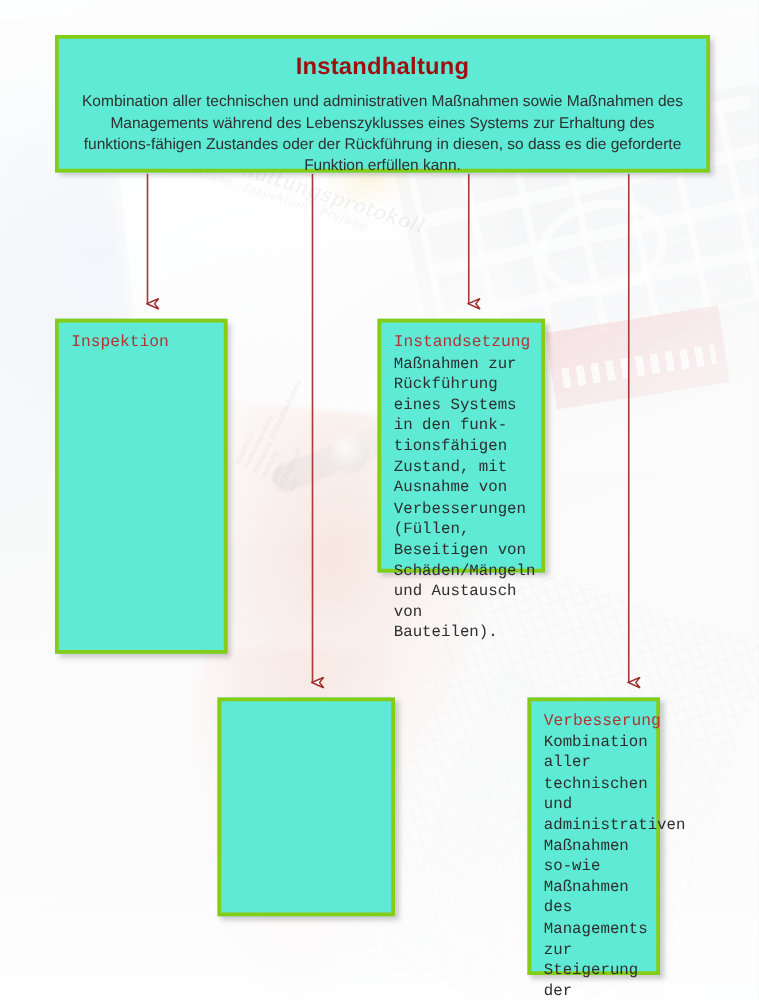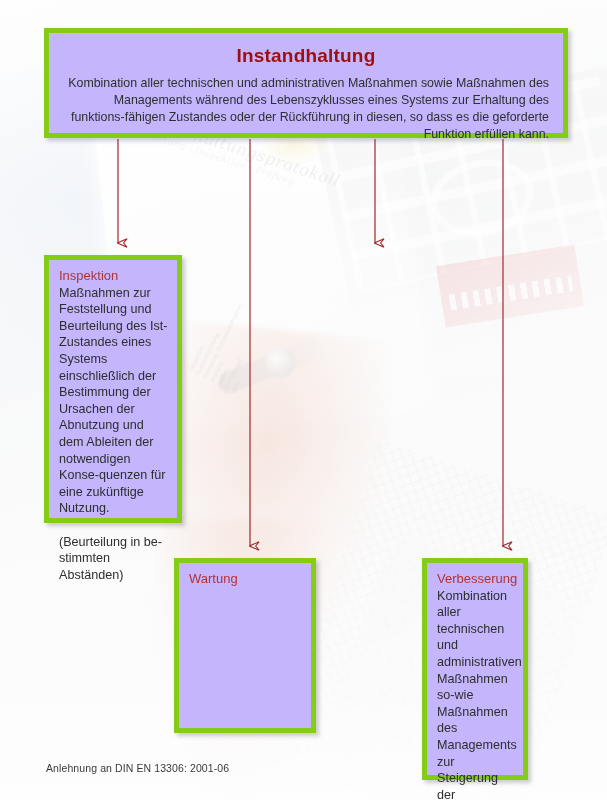--- a/index.html
+++ b/index.html
@@ -186,22 +186,22 @@
     transform: rotate(-64deg);
     font-size: 6px;
     line-height: 8px;
     color: rgba(120,120,128,0.30);
     white-space: pre;
   }
 
   
   .box {
     position: absolute;
-    background: #c4b5fd;
-    border: 5px solid #84cc16;
+    background: #5eead4;
+    border: 3px solid #84cc16;
     box-shadow: 3px 3px 4px rgba(90,90,95,0.30);
     box-sizing: border-box;
   }
   .box-title {
     color: #9e0f0f;
     font-weight: bold;
     font-size: 19px;
     text-align: center;
     margin: 6px 0 8px 0;
     letter-spacing: 0.2px;
@@ -213,25 +213,26 @@
     text-align: justify;
   }
 
   #box-root {
     left: 44px; top: 28px; width: 524px; height: 110px;
     padding: 6px 14px 8px 14px;
   }
   #box-root .box-body {
     font-size: 12.4px;
     line-height: 17px;
-    text-align: right;
+    text-align: center;
   }
 
   .leaf-box {
     padding: 8px 9px 9px 10px;
+    font-family: Liberation Mono, monospace;
   }
   .leaf-head {
     color: #b03434;
     font-size: 13px;
     line-height: 16.6px;
     margin-bottom: 0;
   }
   .leaf-text {
     color: #2e2e2e;
     font-size: 12.6px;
@@ -317,30 +318,29 @@
     </g>
   </svg>
 
   <div class="box" id="box-root">
     <div class="box-title">Instandhaltung</div>
     <div class="box-body">Kombination aller technischen und administrativen Maßnahmen sowie Maßnahmen des Managements während des Lebenszyklusses eines Systems zur Erhaltung des funktions-fähigen Zustandes oder der Rückführung in diesen, so dass es die geforderte Funktion erfüllen kann.</div>
   </div>
 
   <div class="box leaf-box" id="box-inspektion">
     <div class="leaf-head">Inspektion</div>
-    <div class="leaf-text">Maßnahmen zur Feststellung und Beurteilung des Ist-Zustandes eines Systems einschließlich der Bestimmung der Ursachen der Abnutzung und dem Ableiten der notwendigen Konse-quenzen für eine zukünftige Nutzung.
-
-(Beurteilung in be-stimmten Abständen)</div>
-  </div>
-
+  </div>
+
+  <div class="box leaf-box" id="box-instandsetzung">
+    <div class="leaf-head">Instandsetzung</div>
+    <div class="leaf-text">Maßnahmen zur Rückführung eines Systems in den funk-tionsfähigen Zustand, mit Ausnahme von Verbesserungen (Füllen, Beseitigen von Schäden/Mängeln und Austausch von Bauteilen).</div>
+  </div>
 
   <div class="box leaf-box" id="box-wartung">
-    <div class="leaf-head">Wartung</div>
   </div>
 
   <div class="box leaf-box" id="box-verbesserung">
     <div class="leaf-head">Verbesserung</div>
     <div class="leaf-text">Kombination aller technischen und administrativen Maßnahmen so-wie Maßnahmen des Managements zur Steigerung der Funktionssicherheit der Betrachtungsein-heit, ohne die von ihr geforderte Funktion zu ändern.</div>
   </div>
 
-  <div id="footer-note">Anlehnung an DIN EN 13306: 2001-06</div>
 
 </div>
 
 </body></html>

